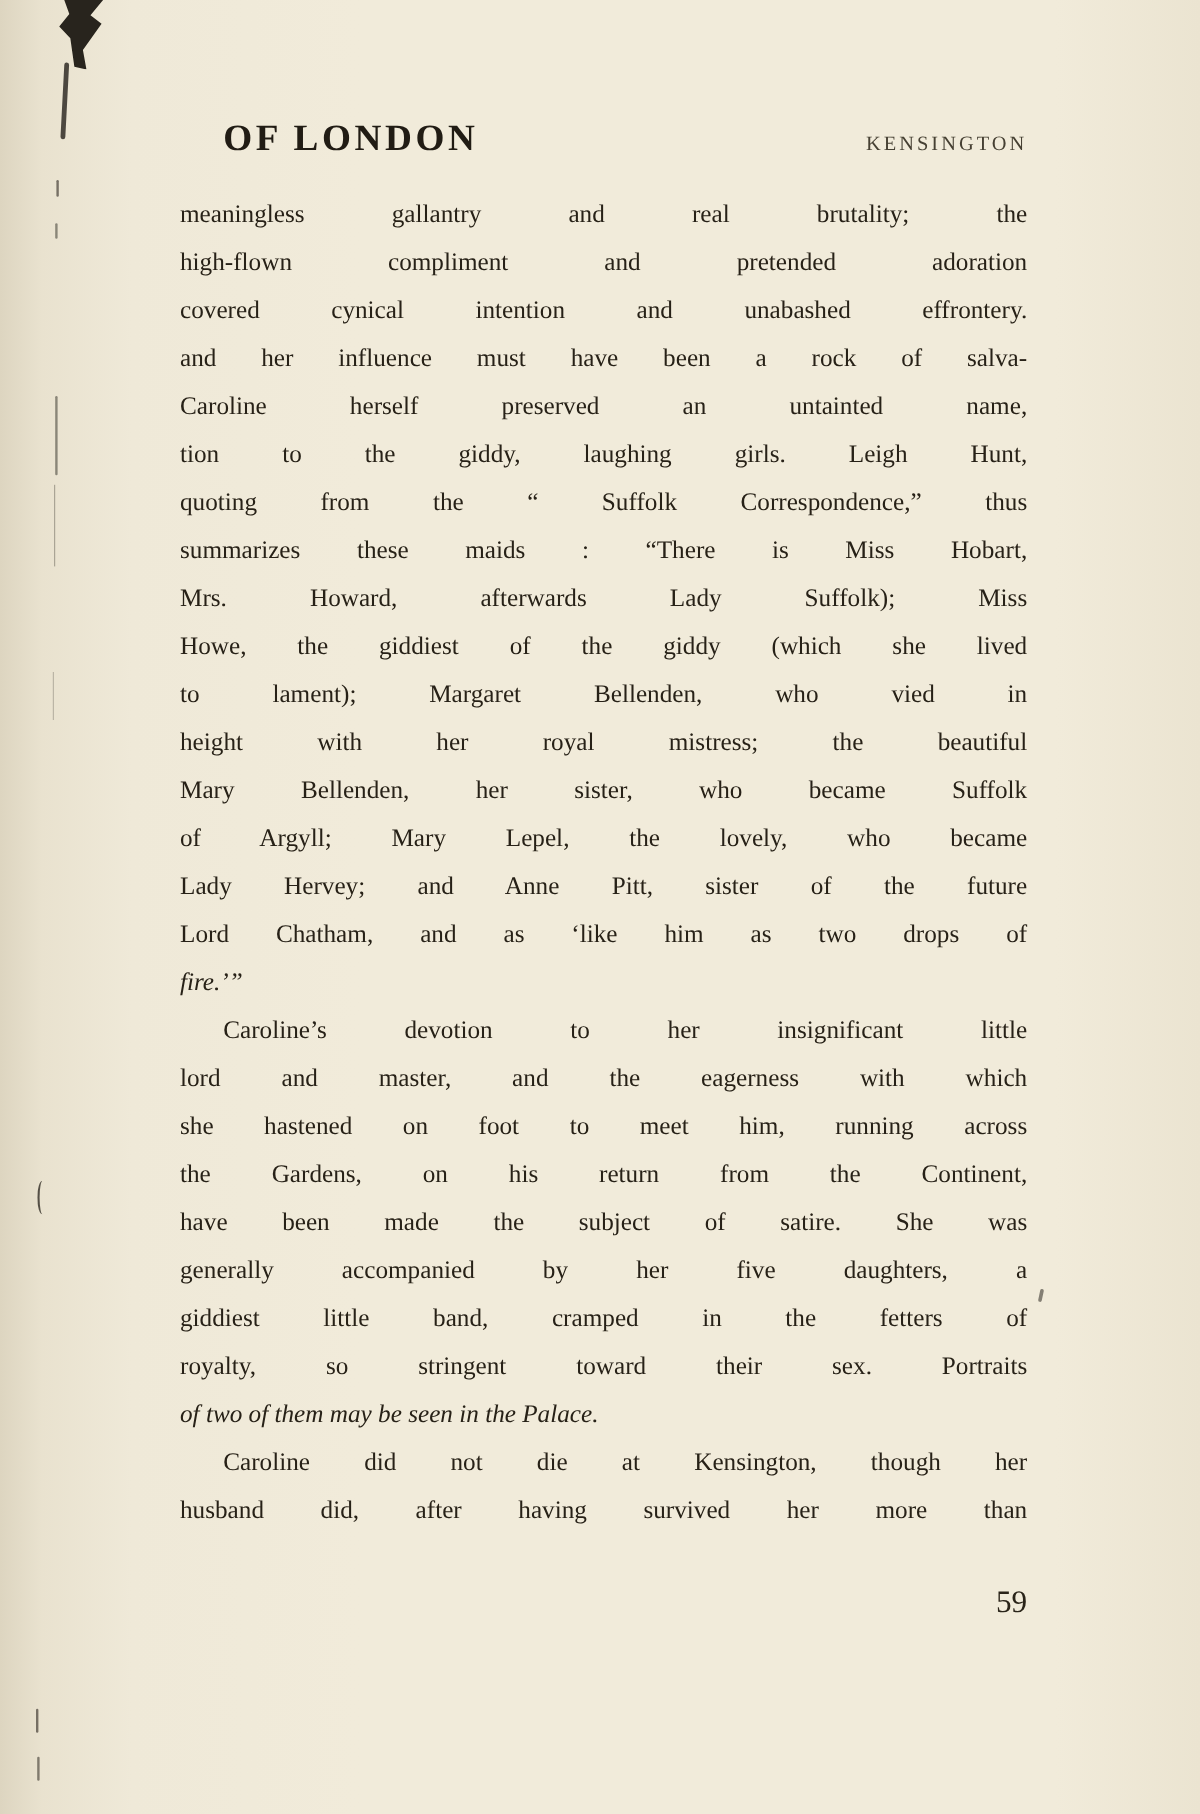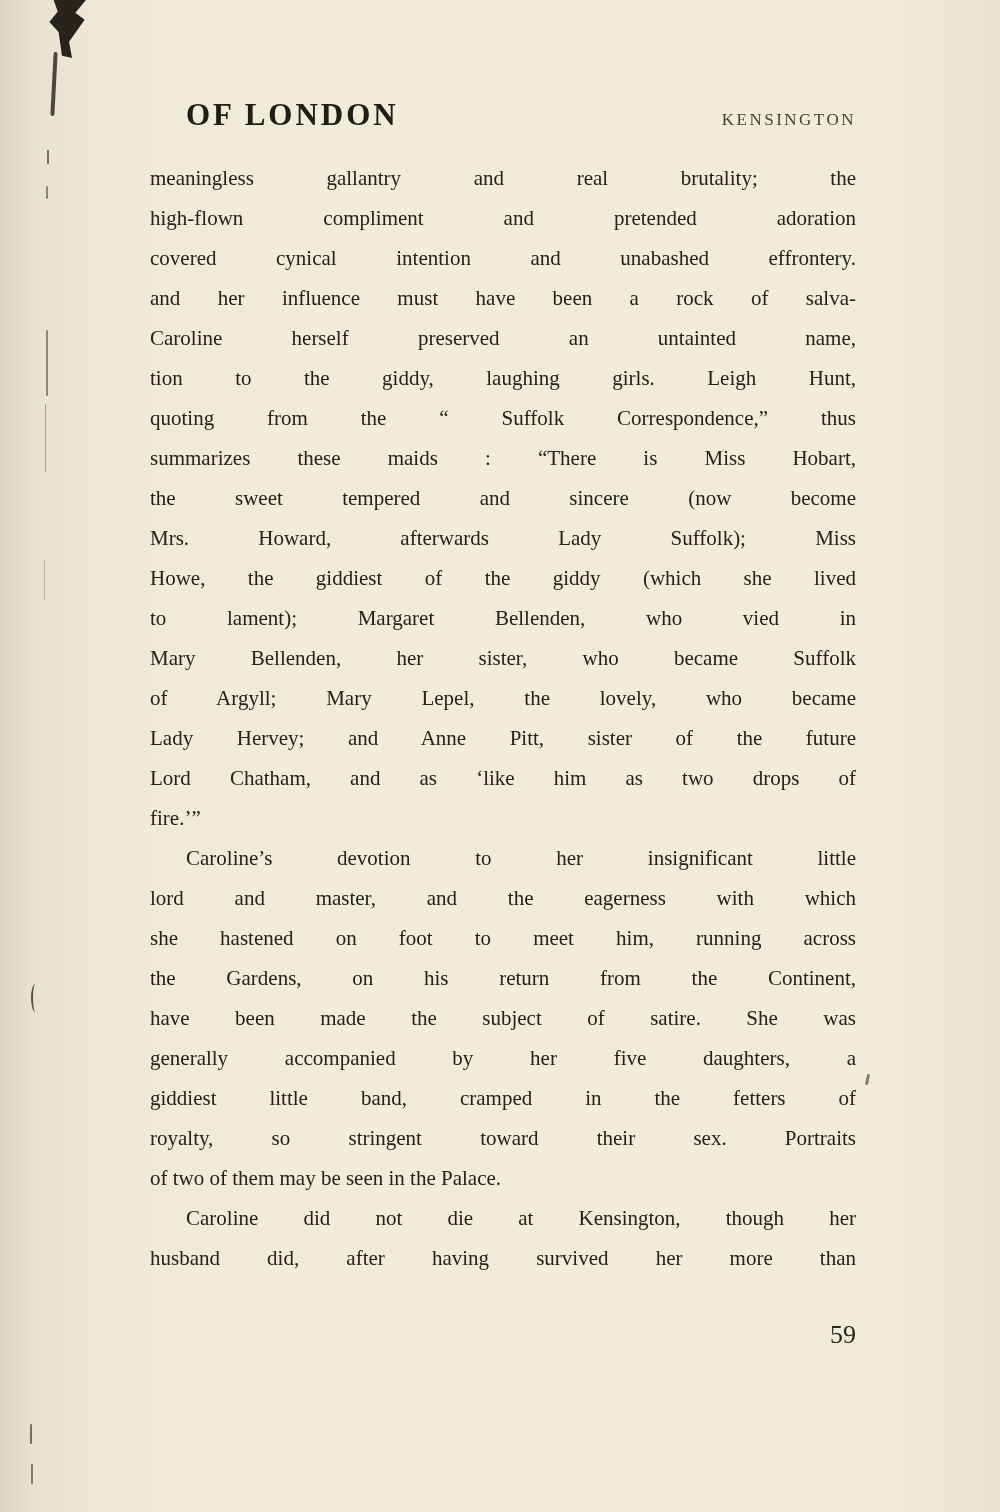--- a/index.html
+++ b/index.html
@@ -45,20 +45,21 @@
     color: #272117;
   }
   .line {
     text-align: justify;
     -moz-text-align-last: justify;
     text-align-last: justify;
   }
   .line.flush-left {
     text-align: left;
     text-align-last: left;
+    font-style: italic;
   }
   .line.indented { text-indent: 36px; }
   .page-number {
     position: absolute;
     top: 1320px; left: 150px; width: 706px;
     text-align: right;
     font-size: 26px;
     color: #2a2419;
   }
   
@@ -110,24 +111,24 @@
   <div class="body-text">
       <div class="paragraph">
         <div class="line">meaningless gallantry and real brutality; the</div>
         <div class="line">high-flown compliment and pretended adoration</div>
         <div class="line">covered cynical intention and unabashed effrontery.</div>
         <div class="line">and her influence must have been a rock of salva-</div>
         <div class="line">Caroline herself preserved an untainted name,</div>
         <div class="line">tion to the giddy, laughing girls.  Leigh Hunt,</div>
         <div class="line">quoting from the “ Suffolk Correspondence,” thus</div>
         <div class="line">summarizes these maids : “There is Miss Hobart,</div>
-        <div class="line">the sweet tempered and sincere (now become</div>
         <div class="line">Mrs. Howard, afterwards Lady Suffolk); Miss</div>
         <div class="line">Howe, the giddiest of the giddy (which she lived</div>
         <div class="line">to lament); Margaret Bellenden, who vied in</div>
+        <div class="line">height with her royal mistress; the beautiful</div>
         <div class="line">Mary Bellenden, her sister, who became Suffolk</div>
         <div class="line">of Argyll; Mary Lepel, the lovely, who became</div>
         <div class="line">Lady Hervey; and Anne Pitt, sister of the future</div>
         <div class="line">Lord Chatham, and as ‘like him as two drops of</div>
         <div class="line flush-left">fire.’”</div>
       </div>
       <div class="paragraph">
         <div class="line indented">Caroline’s devotion to her insignificant little</div>
         <div class="line">lord and master, and the eagerness with which</div>
         <div class="line">she hastened on foot to meet him, running across</div>

